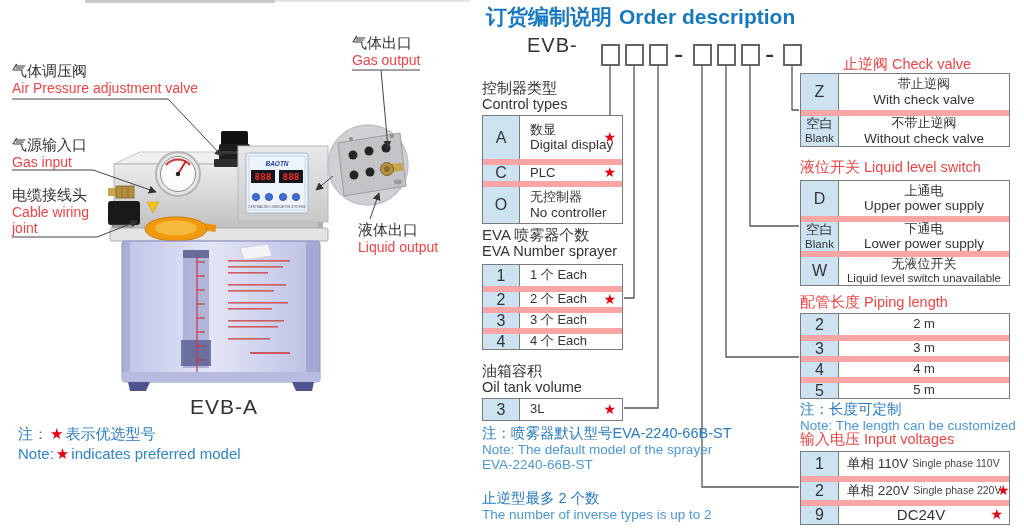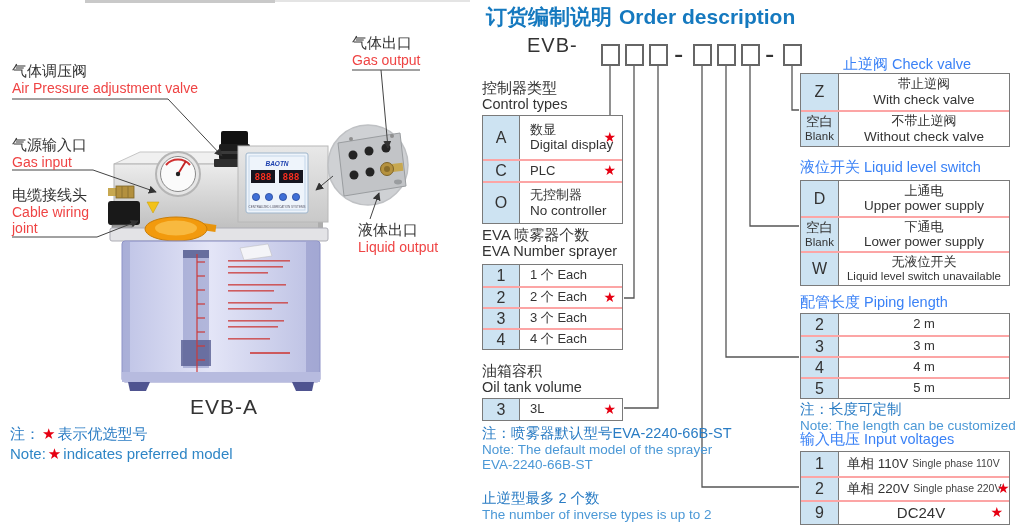--- a/index.html
+++ b/index.html
@@ -9,52 +9,52 @@
   
   .title{position:absolute;left:486px;top:3px;color:#1579bf;font-weight:bold;white-space:nowrap}
   .title .tz{font-size:21px}
   .title .te{font-size:21px;margin-left:7px}
   
   .evb{position:absolute;left:527px;top:34px;font-size:20px;color:#333;letter-spacing:1px}
   .box{position:absolute;top:44px;width:19px;height:22px;border:2px solid #666;box-sizing:border-box;background:#fff}
   .dash{position:absolute;top:38px;font-size:28px;color:#333}
   
   .t{position:absolute;background:#fff;border:1px solid #7a7a7a;box-sizing:border-box;z-index:2}
-  .r{display:flex;box-sizing:border-box;border-top:2px solid #fca5a5}
+  .r{display:flex;box-sizing:border-box;border-top:6px solid #fca5a5}
   .r:first-child{border-top:0}
   .c{flex:0 0 37px;width:37px;background:#cde3f2;border-right:1px solid #7a7a7a;display:flex;flex-direction:column;
      align-items:center;justify-content:center;font-size:16px;color:#333;box-sizing:border-box;text-align:center}
   .rt .c{flex-basis:38px;width:38px}
   .c .c1{font-size:13.5px;line-height:1.1}
   .c .c2{font-size:11.5px;line-height:1.1}
   .d{flex:1;position:relative;display:flex;flex-direction:column;justify-content:center;
      padding-left:10px;color:#333;line-height:1.12;box-sizing:border-box}
   .center .d{align-items:center;padding-left:0;text-align:center}
   .zh{font-size:13px}
   .en{font-size:13.5px}
   .star{position:absolute;right:6px;top:50%;transform:translateY(-50%);color:#e60012;font-size:14px}
   .vrow .d{flex-direction:row;align-items:center;gap:4px;padding-left:8px;padding-right:14px;white-space:nowrap}
   .vzh{font-size:13.5px}
   .ven{font-size:10.5px;color:#444}
   
   .h2l{position:absolute;color:#333;z-index:2}
   .h2l .hz{font-size:15px;line-height:17px}
   .h2l .he{font-size:14.5px;line-height:16px}
-  .h1l{position:absolute;color:#3b82f6;white-space:nowrap;z-index:2;font-size:15px}
+  .h1l{position:absolute;color:#ef4444;white-space:nowrap;z-index:2;font-size:15px}
   .h1l .he{font-size:14.5px;margin-left:4px}
   
   .noteblock{position:absolute;z-index:2}
   .nzh{color:#2a7cc4;font-size:14.5px;line-height:17px}
   .nen{color:#4b98d6;font-size:13.5px;line-height:15px}
   
   .lbl{position:absolute;white-space:nowrap;z-index:2}
   .lbl .lz{font-size:15px;line-height:18px;color:#333}
   .lbl .le{font-size:14px;line-height:16px;color:#ef4444}
   .model{position:absolute;left:190px;top:395px;font-size:21px;letter-spacing:1px;color:#333;z-index:2}
-  .footnote{position:absolute;left:10px;top:424px;z-index:2}
+  .footnote{position:absolute;left:18px;top:424px;z-index:2}
   .footnote .fz{font-size:15px;line-height:20px;color:#2a7cc4}
   .footnote .fe{font-size:15px;line-height:20px;color:#2f86c6}
   .fstar{color:#e60012;font-size:15px;padding:0 2px}
 </style>
 </head>
 <body>
 
 <div class="page">
 
   <svg width="480" height="531" viewBox="0 0 480 531">

